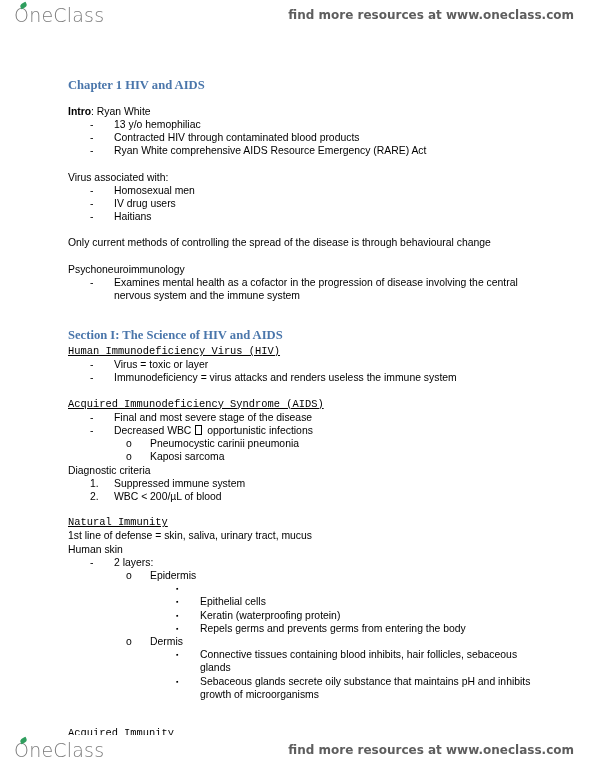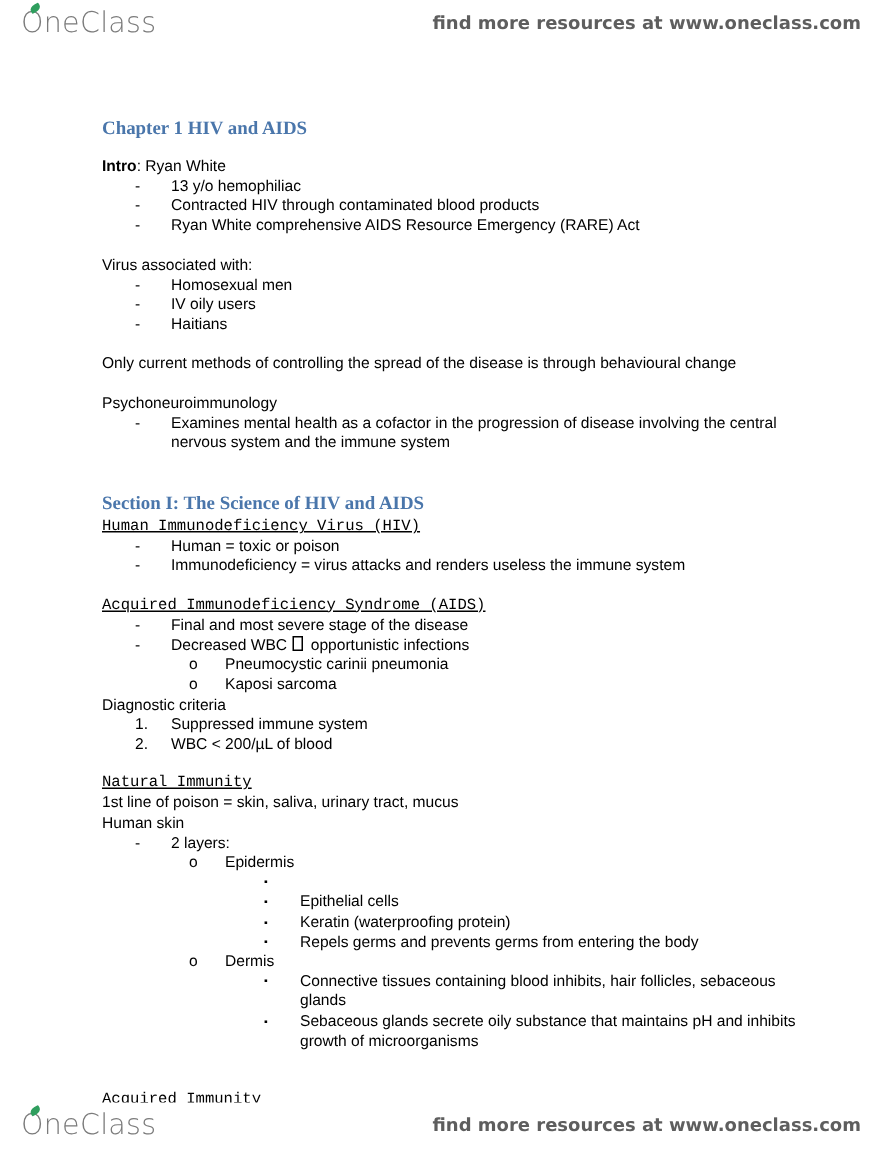--- a/index.html
+++ b/index.html
@@ -176,21 +176,21 @@
 
     <div class="spacer-sm"></div>
 
     <div class="para">Virus associated with:</div>
     <div class="row lvl1">
       <span class="mark">-</span>
       <span class="txt">Homosexual men</span>
     </div>
     <div class="row lvl1">
       <span class="mark">-</span>
-      <span class="txt">IV oily users</span>
+      <span class="txt">IV drug users</span>
     </div>
     <div class="row lvl1">
       <span class="mark">-</span>
       <span class="txt">Haitians</span>
     </div>
 
     <div class="spacer-md"></div>
 
     <div class="para">Only current methods of controlling the spread of the disease is through behavioural change</div>
 
@@ -203,21 +203,21 @@
     </div>
 
     <div class="spacer-md"></div>
     <div class="spacer-sm"></div>
 
     <div class="heading heading-section">Section I: The Science of HIV and AIDS</div>
 
     <div class="para u">Human Immunodeficiency Virus (HIV)</div>
     <div class="row lvl1">
       <span class="mark">-</span>
-      <span class="txt">Human = toxic or poison</span>
+      <span class="txt">Virus = toxic or layer</span>
     </div>
     <div class="row lvl1">
       <span class="mark">-</span>
       <span class="txt">Immunodeficiency = virus attacks and renders useless the immune system</span>
     </div>
 
     <div class="spacer-md"></div>
 
     <div class="para u">Acquired Immunodeficiency Syndrome (AIDS)</div>
     <div class="row lvl1">
@@ -243,21 +243,21 @@
       <span class="txt">Suppressed immune system</span>
     </div>
     <div class="row lvl1n">
       <span class="mark">2.</span>
       <span class="txt">WBC &lt; 200/µL of blood</span>
     </div>
 
     <div class="spacer-md"></div>
 
     <div class="para u">Natural Immunity </div>
-    <div class="para">1st line of poison = skin, saliva, urinary tract, mucus</div>
+    <div class="para">1st line of defense = skin, saliva, urinary tract, mucus</div>
     <div class="para">Human skin</div>
 
     <div class="row lvl1">
       <span class="mark">-</span>
       <span class="txt">2 layers:</span>
     </div>
 
     <div class="row lvl2">
       <span class="mark">o</span>
       <span class="txt">Epidermis</span>

